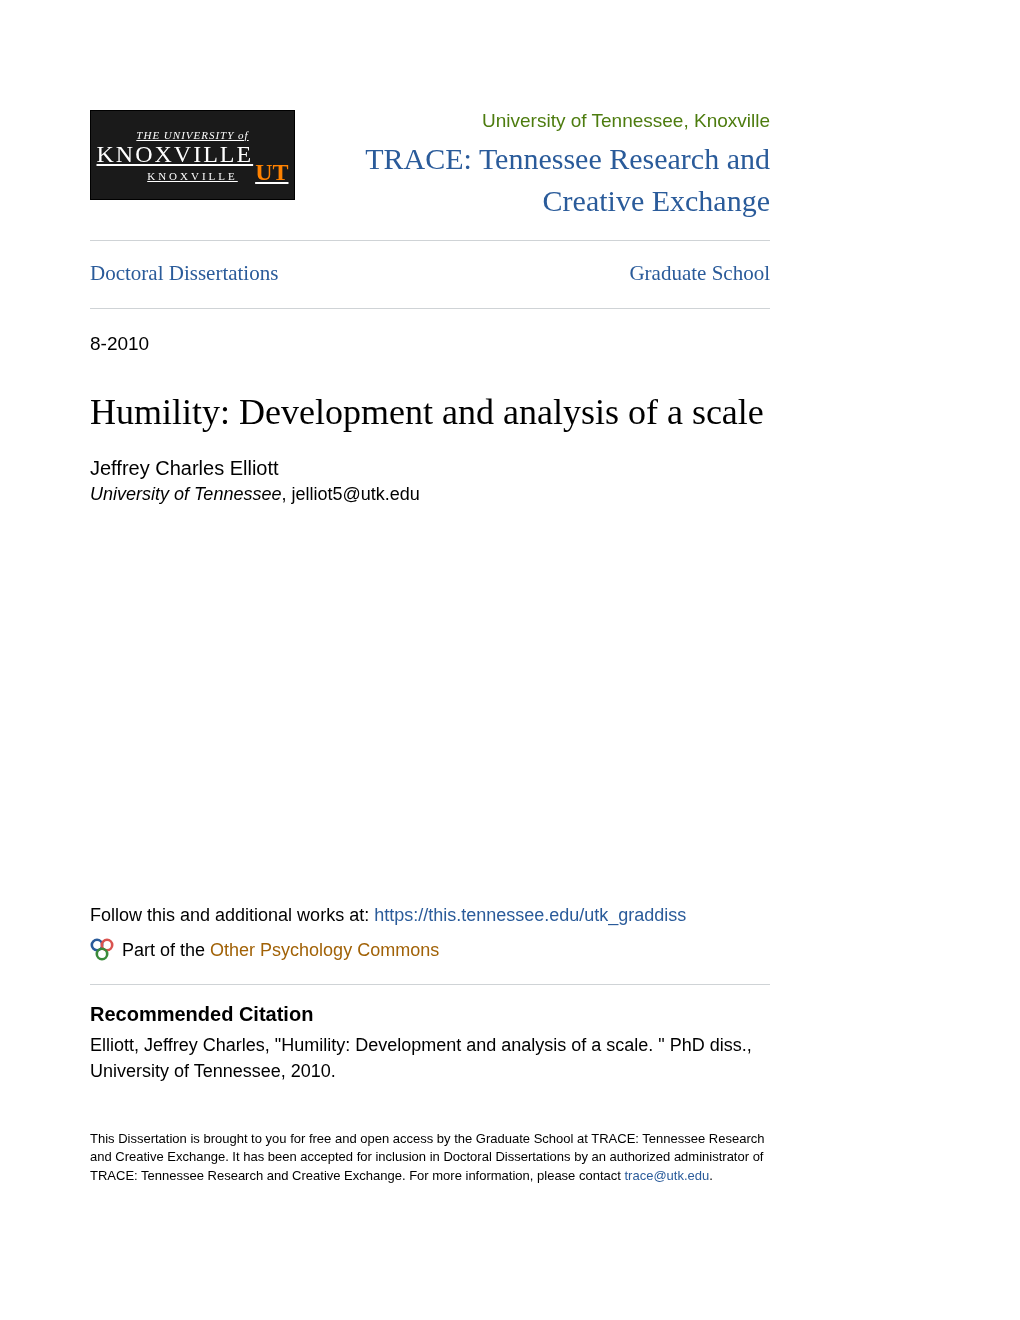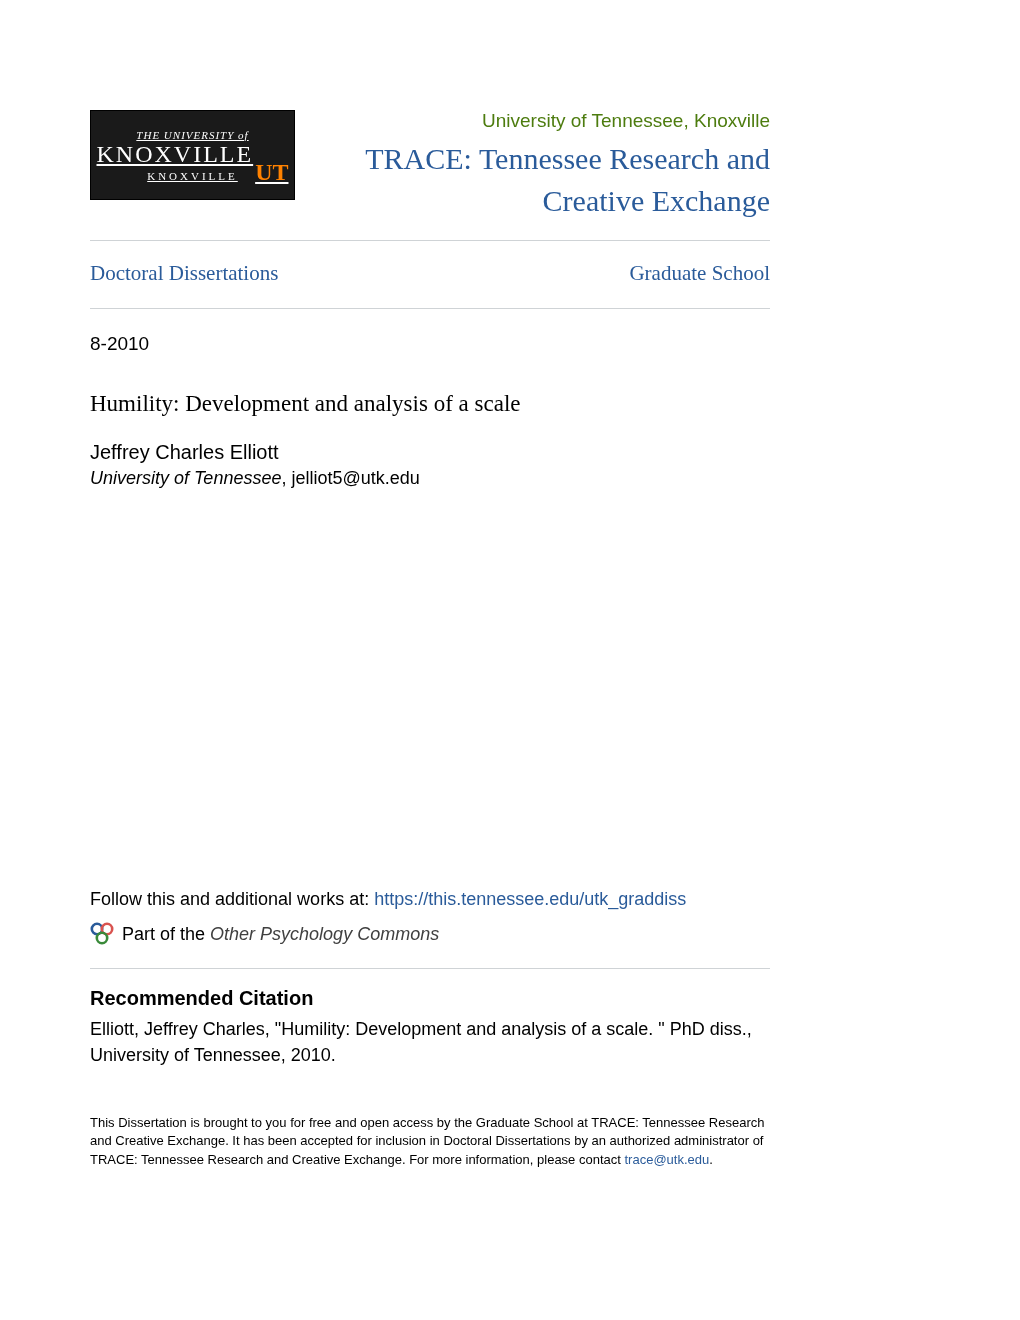--- a/index.html
+++ b/index.html
@@ -108,21 +108,21 @@
   .breadcrumb-row a { color: #2a5b9a; text-decoration: none; }
 
   .date-line {
     margin-top: 24px;
     font-size: 19px;
     color: #000;
   }
 
   .paper-title {
     font-family: Georgia, "Times New Roman", serif;
-    font-size: 23px;
+    font-size: 36px;
     font-weight: 400;
     color: #000;
     margin: 36px 0 24px 0;
   }
 
   .author-name {
     font-size: 20px;
     color: #000;
     margin: 0 0 4px 0;
   }
@@ -139,21 +139,21 @@
   }
   .follow-block a { color: #2a5b9a; text-decoration: none; }
 
   .partof-row {
     display: flex;
     align-items: center;
     gap: 8px;
     margin-top: 12px;
     font-size: 18px;
   }
-  .partof-row a { color: #404040; text-decoration: none; font-style: italic; }
+  .partof-row a { color: #a16207; text-decoration: none; }
 
   .commons-icon {
     width: 24px;
     height: 24px;
     flex: 0 0 24px;
   }
 
   .section-divider {
     border: none;
     border-top: 1px solid #cfd3d6;

